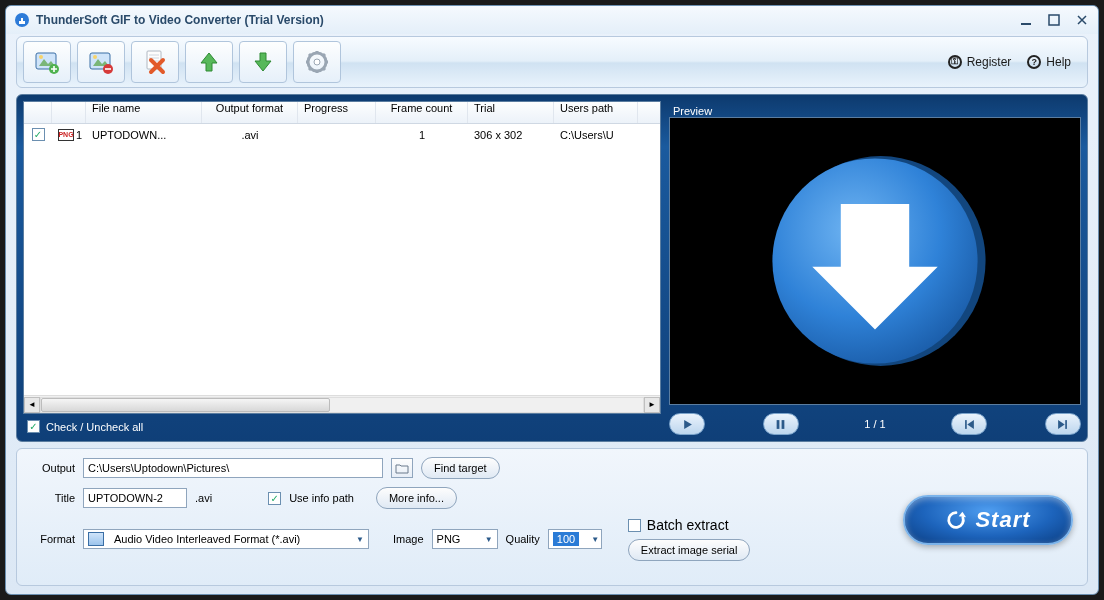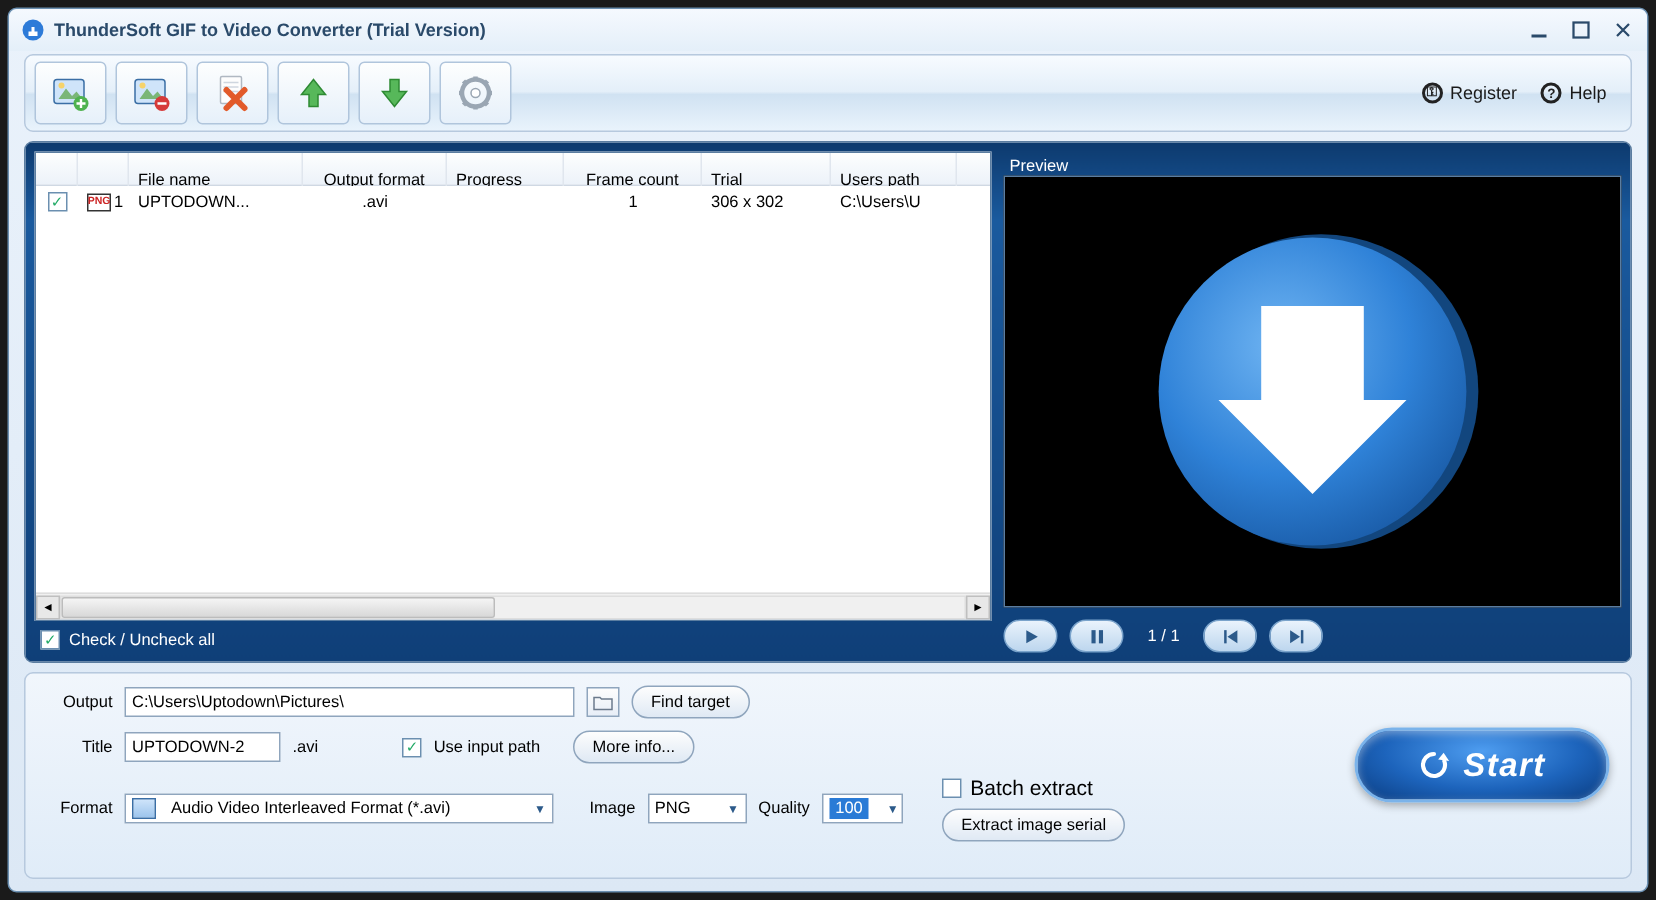--- a/index.html
+++ b/index.html
@@ -13,55 +13,55 @@
   .toolbar { height: 52px; margin: 2px 10px 6px 10px; background: linear-gradient(to bottom, #f7fbff 0%, #e4eff9 48%, #d0e2f2 52%, #e9f3fc 100%); border: 1px solid #b7c9de; border-radius: 6px; display: flex; align-items: center; padding: 0 6px; }
   .tool-btn { width: 48px; height: 42px; margin-right: 6px; background: linear-gradient(to bottom, #fdfefe, #e6f0fa); border: 1px solid #b0c5dc; border-radius: 4px; display: flex; align-items: center; justify-content: center; cursor: pointer; }
   .toolbar-spacer { flex: 1; }
   .toolbar-right { display: flex; align-items: center; gap: 16px; margin-right: 10px; }
   .toolbar-link { display: flex; align-items: center; gap: 5px; font-size: 12px; color: #1a1a1a; cursor: pointer; }
   .toolbar-link .circ { width:14px; height:14px; border:2px solid #222; border-radius:50%; display:flex; align-items:center; justify-content:center; font-size:9px; font-weight:bold; color:#222; }
   .main-panel { margin: 0 10px 6px 10px; background: linear-gradient(to bottom, #0d3a6e, #1a5a9e 15%, #0f3f78 100%); border: 1px solid #5b7da0; border-radius: 6px; padding: 6px; display: flex; gap: 8px; height: 350px; }
   .file-panel { flex: 1; display:flex; flex-direction:column; }
   .file-table-wrap { flex:1; background: #fff; border: 1px solid #5b7da0; overflow:hidden; display:flex; flex-direction:column; }
   .file-table-head { display: flex; background: linear-gradient(to bottom, #fdfefe, #ecf2f9); border-bottom: 1px solid #cfd8e3; font-size: 11px; height:22px; }
-  .th { padding: 12px 6px; border-right: 1px solid #e0e6ee; white-space: nowrap; overflow:hidden; }
+  .th { padding: 0 6px; border-right: 1px solid #e0e6ee; white-space: nowrap; overflow:hidden; }
   .file-row { display: flex; font-size: 11px; height: 22px; align-items: center; background:#fff; }
   .td { padding: 2px 6px; white-space: nowrap; overflow:hidden; display:flex; align-items:center; }
   .col-check { width: 28px; justify-content:center; }
   .col-idx { width: 34px; display:flex; align-items:center; }
   .col-name { width: 116px; }
   .col-fmt { width: 96px; text-align:center; justify-content:center; }
   .col-prog { width: 78px; text-align:left; justify-content:center; }
   .col-fc { width: 92px; text-align:center; justify-content:center; }
   .col-size { width: 86px; }
   .col-path { width: 84px; }
   .file-body { flex:1; background:#fff; overflow:hidden; }
   .h-scroll { height: 18px; background: #f0f0f0; border-top:1px solid #ddd; display:flex; align-items:center; }
   .h-scroll .arrow { width:16px; height:16px; background:#e8e8e8; border:1px solid #bfbfbf; display:flex; align-items:center; justify-content:center; font-size:8px; }
   .h-scroll .track { flex:1; height:16px; background:#f0f0f0; border:1px solid #dedede; position:relative; }
   .h-scroll .thumb { position:absolute; left:0; top:0; width:48%; height:100%; background:linear-gradient(to bottom,#f5f5f5,#d8d8d8); border:1px solid #bcbcbc; border-radius:2px; }
   .check-all { margin-top:4px; display:flex; align-items:center; gap:6px; font-size:11px; color:#fff; padding:2px 4px; }
   .preview-panel { width: 412px; display:flex; flex-direction:column; }
   .preview-label { font-size:11px; color:#fff; padding: 4px 2px 0 4px; }
   .preview-box { flex:1; background:#000; border:1px solid #5b7da0; display:flex; align-items:center; justify-content:center; }
   .preview-box svg { width: 228px; height:228px; }
-  .media-controls { display:flex; align-items:center; justify-content:flex-start; gap:8px; margin-top:8px; }
+  .media-controls { display:flex; align-items:center; justify-content:space-between; gap:8px; margin-top:8px; }
   .media-btn { width:36px; height:22px; background: linear-gradient(to bottom,#eaf3fc,#bdd6ee); border:1px solid #7aa3cb; border-radius:11px; display:flex; align-items:center; justify-content:center; cursor:pointer; }
   .media-btn svg { width:11px; height:11px; fill:#2c5a8a; }
   .page-indicator { font-size:11px; color:#fff; margin:0 8px; }
   .bottom-panel { margin: 0 10px 8px 10px; background: linear-gradient(to bottom, #f1f6fc, #e0ecf8); border: 1px solid #b7c9de; border-radius: 6px; padding: 8px 12px 10px 12px; position:relative; height: 138px; }
   .form-row { display:flex; align-items:center; gap:8px; margin-bottom:8px; font-size:11px; }
   .form-row label.fl { width:46px; text-align:right; }
   .text-input { height:20px; border:1px solid #8fa5bd; background:#fff; padding:2px 4px; font-size:11px; }
   .icon-btn-sm { width:22px; height:20px; border:1px solid #8fa5bd; background:linear-gradient(to bottom,#fdfdfd,#e7eef7); display:flex; align-items:center; justify-content:center; cursor:pointer; }
   .pill-btn { height:22px; padding:0 12px; border:1px solid #8fa5bd; background:linear-gradient(to bottom,#fdfdfd,#dfe9f4); border-radius:11px; font-size:11px; cursor:pointer; display:flex; align-items:center; }
   .select-like { height:20px; border:1px solid #8fa5bd; background:#fff; display:flex; align-items:center; padding:0 4px; font-size:11px; gap:6px; cursor:pointer; }
   .select-like .caret { color:#2c5a8a; font-size:8px; }
   .qual-val { background:#2a7bd6; color:#fff; padding:1px 4px; }
-  .start-btn { position:absolute; right:14px; top:36px; width:170px; height:50px; border-radius:25px; background: radial-gradient(ellipse at 50% 30%, #4e9df0 0%, #1d64bc 55%, #0a3c80 100%); border:2px solid #7bb3ea; box-shadow: 0 2px 6px rgba(0,0,0,0.3), inset 0 2px 6px rgba(255,255,255,0.4); display:flex; align-items:center; justify-content:center; gap:8px; cursor:pointer; }
+  .start-btn { position:absolute; right:14px; top:46px; width:170px; height:50px; border-radius:25px; background: radial-gradient(ellipse at 50% 30%, #4e9df0 0%, #1d64bc 55%, #0a3c80 100%); border:2px solid #7bb3ea; box-shadow: 0 2px 6px rgba(0,0,0,0.3), inset 0 2px 6px rgba(255,255,255,0.4); display:flex; align-items:center; justify-content:center; gap:8px; cursor:pointer; }
   .start-btn span { color:#fff; font-style:italic; font-weight:bold; font-size:22px; letter-spacing:1px; }
   .start-btn svg { width:22px; height:22px; }
   .checkbox { width:13px; height:13px; border:1px solid #6b8fb0; background:#fff; display:inline-flex; align-items:center; justify-content:center; font-size:10px; color:#2a6; }
   .png-ico { width:16px; height:12px; background:#fff; border:1px solid #333; font-size:7px; font-weight:bold; color:#c22; display:inline-flex; align-items:center; justify-content:center; margin-right:2px; }
   .avi-ico { width:16px; height:14px; border:1px solid #3a6ea5; background:linear-gradient(to bottom,#cfe4fa,#9cc4ec); display:inline-flex; margin-right:4px; }
   .section-col { display:flex; flex-direction:column; gap:6px; }
 </style>
 </head>
 <body>
 
@@ -256,21 +256,21 @@
           <span>Find target</span>
         </div>
     </div>
 
     <div class="form-row">
       <label class="fl">Title</label>
       <input class="text-input" style="width: 104px;" value="UPTODOWN-2">
       <span style="font-size:11px">.avi</span>
       <span style="width:40px"></span>
       <span class="checkbox">✓</span>
-      <span style="font-size:11px">Use input path</span>
+      <span style="font-size:11px">Use info path</span>
       <div class="pill-btn" style="margin-left:14px">
           <span>More info...</span>
         </div>
     </div>
 
     <div class="form-row">
       <label class="fl">Format</label>
       <div class="select-like" style="width:286px">
         <span class="avi-ico"></span>
         <span style="flex:1">Audio Video Interleaved Format (*.avi)</span>

